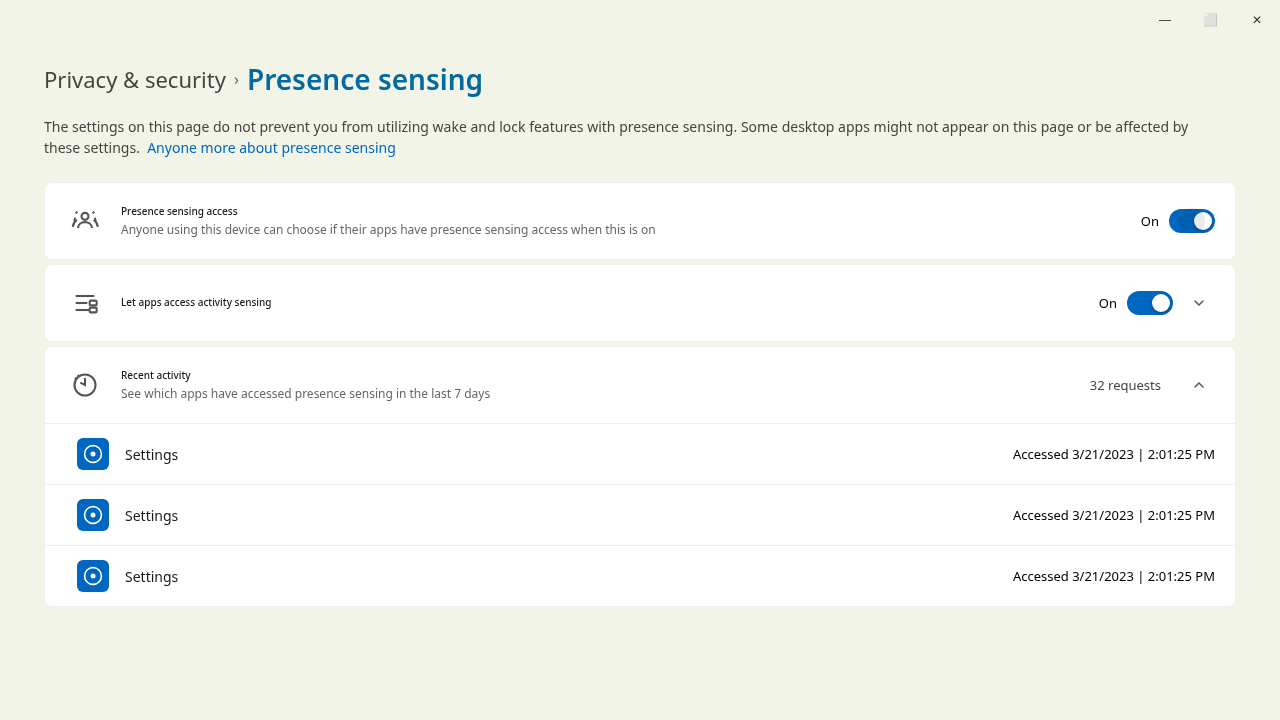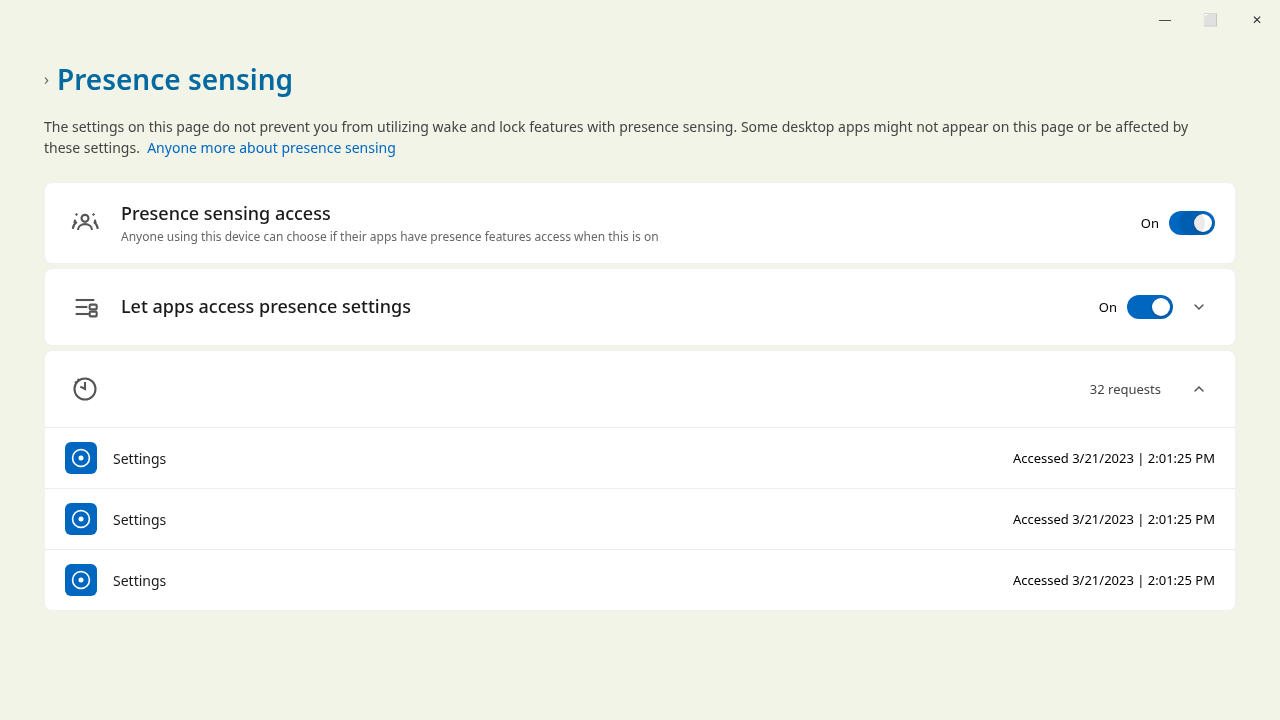--- a/index.html
+++ b/index.html
@@ -105,21 +105,21 @@
       align-items: center;
       justify-content: center;
       color: #555;
     }
 
     .settings-card-text {
       flex: 1;
     }
 
     .settings-card-title {
-      font-size: 18px;
+      font-size: 10px;
       font-weight: 500;
       color: #1a1a1a;
       margin-bottom: 3px;
     }
 
     .settings-card-subtitle {
       font-size: 12px;
       color: #666;
     }
 
@@ -229,21 +229,21 @@
     }
 
     .requests-badge {
       font-size: 13px;
       color: #444;
     }
 
     .activity-list-item {
       display: flex;
       align-items: center;
-      padding: 14px 20px 14px 20px;
+      padding: 14px 20px 14px 32px;
       border-top: 1px solid rgba(0,0,0,0.07);
       gap: 16px;
     }
 
     .app-icon {
       width: 32px;
       height: 32px;
       border-radius: 6px;
       background: #0067c0;
       display: flex;
@@ -279,20 +279,21 @@
 
   <div class="title-bar">
     <button class="title-bar-btn">—</button>
     <button class="title-bar-btn">⬜</button>
     <button class="title-bar-btn close-btn">✕</button>
   </div>
 
   <div class="content">
 
     <div class="breadcrumb">
+      <a class="breadcrumb-parent" href="#">Privacy &amp; security</a>
       <span class="breadcrumb-chevron">›</span>
       <span class="breadcrumb-current">Presence sensing</span>
     </div>
 
     <p class="description">
       <span>The settings on this page do not prevent you from utilizing wake and lock features with presence sensing. Some desktop apps might not appear on this page or be affected by these settings.</span>
       &nbsp;<a href="#">Anyone more about presence sensing</a>
     </p>
 
     <div class="settings-card">
@@ -301,21 +302,21 @@
           <circle cx="12" cy="8" r="3"></circle>
           <path d="M6 18c0-3 2.7-5 6-5s6 2 6 5"></path>
           <path d="M3 12c0-1 0.3-2 0.8-2.8M21 12c0-1-0.3-2-0.8-2.8"></path>
           <path d="M1.5 17C1.8 14.5 3 12.3 5 11M23 17c-0.3-2.5-1.5-4.7-3.5-6"></path>
           <line x1="4" y1="4" x2="5.5" y2="5.5" stroke-dasharray="2,1"></line>
           <line x1="20" y1="4" x2="18.5" y2="5.5" stroke-dasharray="2,1"></line>
         </svg>
       </div>
       <div class="settings-card-text">
         <div class="settings-card-title">Presence sensing access</div>
-        <div class="settings-card-subtitle">Anyone using this device can choose if their apps have presence features access when this is on</div>
+        <div class="settings-card-subtitle">Anyone using this device can choose if their apps have presence sensing access when this is on</div>
       </div>
       <div class="settings-card-control">
         <span class="toggle-label">On</span>
         <label class="toggle">
           <input type="checkbox" checked="" style="">
           <div class="toggle-track on"></div>
           <div class="toggle-thumb on"></div>
           <div class="toggle-cursor"></div>
         </label>
       </div>
@@ -325,21 +326,21 @@
       <div class="settings-card-icon">
         <svg class="icon-svg" viewBox="0 0 24 24" fill="none" stroke="currentColor" stroke-width="1.8">
           <line x1="4" y1="6" x2="20" y2="6"></line>
           <line x1="4" y1="12" x2="14" y2="12"></line>
           <line x1="4" y1="18" x2="16" y2="18"></line>
           <rect x="16" y="10" width="6" height="4" rx="1"></rect>
           <rect x="16" y="16" width="6" height="4" rx="1"></rect>
         </svg>
       </div>
       <div class="settings-card-text">
-        <div class="settings-card-title">Let apps access presence settings</div>
+        <div class="settings-card-title">Let apps access activity sensing</div>
       </div>
       <div class="settings-card-control">
         <span class="toggle-label">On</span>
         <label class="toggle">
           <input type="checkbox" checked="" style="">
           <div class="toggle-track on"></div>
           <div class="toggle-thumb on"></div>
         </label>
         <div class="expand-btn">
           <svg width="16" height="16" viewBox="0 0 16 16" fill="currentColor">
@@ -352,20 +353,22 @@
     <div class="activity-card">
       <div class="activity-header">
         <div class="settings-card-icon">
           <svg class="icon-svg" viewBox="0 0 24 24" fill="none" stroke="currentColor" stroke-width="1.8">
             <circle cx="12" cy="12" r="9"></circle>
             <polyline points="12,6 12,12 8,10"></polyline>
             <path d="M7 3.5 L3.5 7" stroke-dasharray="2,1"></path>
           </svg>
         </div>
         <div class="settings-card-text">
+          <div class="settings-card-title">Recent activity</div>
+          <div class="settings-card-subtitle">See which apps have accessed presence sensing in the last 7 days</div>
         </div>
         <div class="activity-control">
           <span class="requests-badge">32 requests</span>
           <div class="expand-btn">
             <svg width="16" height="16" viewBox="0 0 16 16" fill="currentColor">
               <path d="M4 10l4-4 4 4" stroke="currentColor" stroke-width="1.5" fill="none" stroke-linecap="round"></path>
             </svg>
           </div>
         </div>
       </div>

